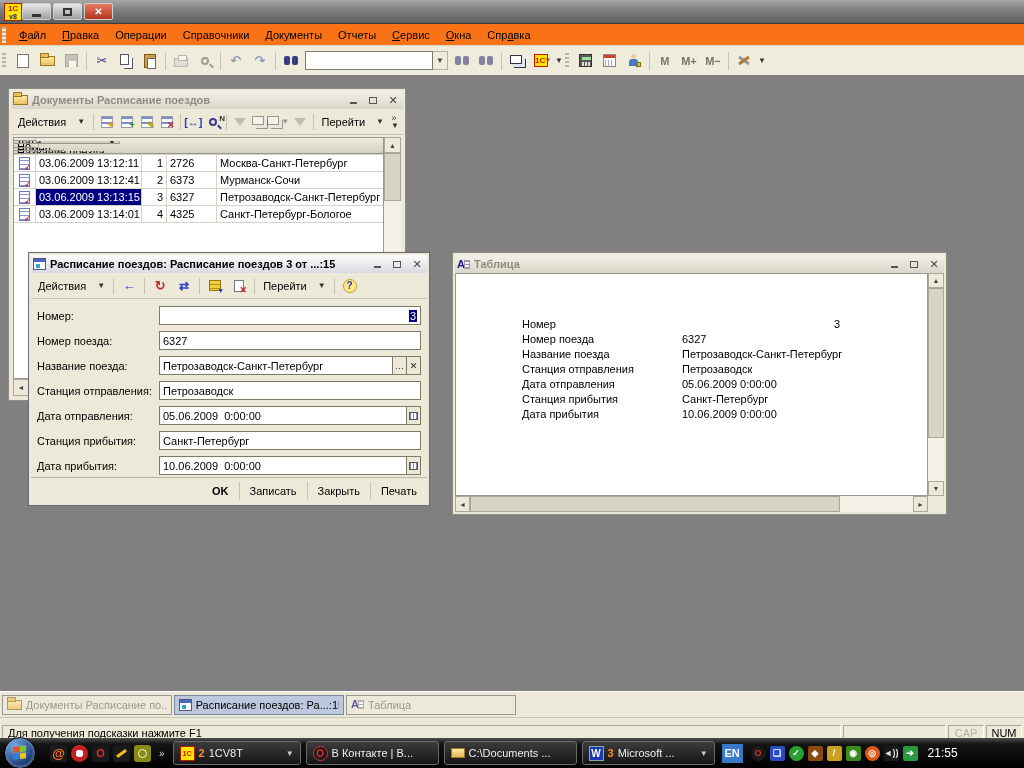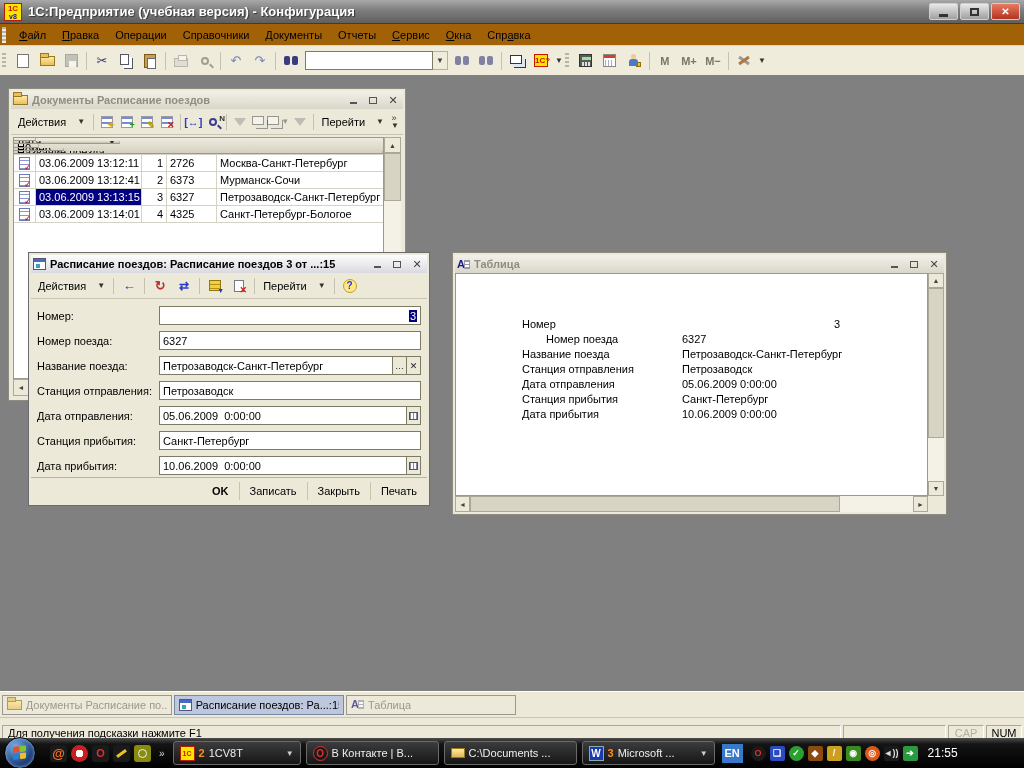--- a/index.html
+++ b/index.html
@@ -18,21 +18,21 @@
   .logo1c small { display:block; font-size:7px; color:#1a1a8c; }
   .winbtns { display:flex; gap:2px; }
   .wbtn { width:29px; height:17px; border:1px solid #cfcfcf; border-radius:2px;
     background:linear-gradient(#e9e9e9,#9f9f9f); display:flex; align-items:center; justify-content:center;
     font-size:10px; font-weight:bold; color:#333; }
   .wbtn.close { background:linear-gradient(#e87a60,#b23320); color:#fff; }
   .wbtn .bar { width:9px; height:3px; background:#333; margin-top:7px; }
   .wbtn .box { width:9px; height:8px; border:2px solid #333; }
 
   
-  .menubar { position:absolute; left:0; top:24px; width:1024px; height:22px; background:#a16207;
+  .menubar { position:absolute; left:0; top:24px; width:1024px; height:22px; background:#f97316;
     display:flex; align-items:center; border-bottom:1px solid #d8d5c5; }
   .grip { width:4px; height:16px; margin:0 5px 0 2px;
     background:repeating-linear-gradient(180deg,#b8b5a5 0 2px,#efecdc 2px 4px); }
   .mitem { padding:3px 8px; white-space:nowrap; }
   .mitem u { text-decoration:underline; }
 
   
   .toolbar { position:absolute; left:0; top:46px; width:1024px; height:30px; background:#efecdc;
     display:flex; align-items:center; border-bottom:1px solid #808080; }
   .tbi { width:24px; height:22px; display:flex; align-items:center; justify-content:center; position:relative; }
@@ -218,21 +218,20 @@
 
   .vline { width:1px; height:16px; background:#c5c2b2; margin:0 3px; }
 </style>
 </head>
 <body>
 
 <div class="screen">
 
   <div class="titlebar">
     <span class="logo1c">1C<small>v8</small></span>
-    <span class="ttext">1С:Предприятие (учебная версия) - Конфигурация</span>
     <span class="winbtns">
       <span class="wbtn">
           <span class="bar"></span>
         </span>
       <span class="wbtn">
           <span class="box"></span>
         </span>
       <span class="wbtn close">✕</span>
     </span>
   </div>
@@ -488,21 +487,21 @@
             <span class="bar"></span>
           </span>
         <span class="cbt">
             <span class="box"></span>
           </span>
         <span class="cbt">✕</span>
       </div>
       <div class="repbody">
         <div class="reprow" style="left:66px;top:44px;">Номер</div>
         <div class="reprow" style="left:378px;top:44px;">3</div>
-        <div class="reprow" style="left:66px;top:59px;margin-left:24px;">Номер поезда</div>
+        <div class="reprow" style="left:66px;top:59px;">Номер поезда</div>
         <div class="reprow" style="left:226px;top:59px;">6327</div>
         <div class="reprow" style="left:66px;top:74px;">Название поезда</div>
         <div class="reprow" style="left:226px;top:74px;">Петрозаводск-Санкт-Петербург</div>
         <div class="reprow" style="left:66px;top:89px;">Станция отправления</div>
         <div class="reprow" style="left:226px;top:89px;">Петрозаводск</div>
         <div class="reprow" style="left:66px;top:104px;">Дата отправления</div>
         <div class="reprow" style="left:226px;top:104px;">05.06.2009 0:00:00</div>
         <div class="reprow" style="left:66px;top:119px;">Станция прибытия</div>
         <div class="reprow" style="left:226px;top:119px;">Санкт-Петербург</div>
         <div class="reprow" style="left:66px;top:134px;">Дата прибытия</div>

